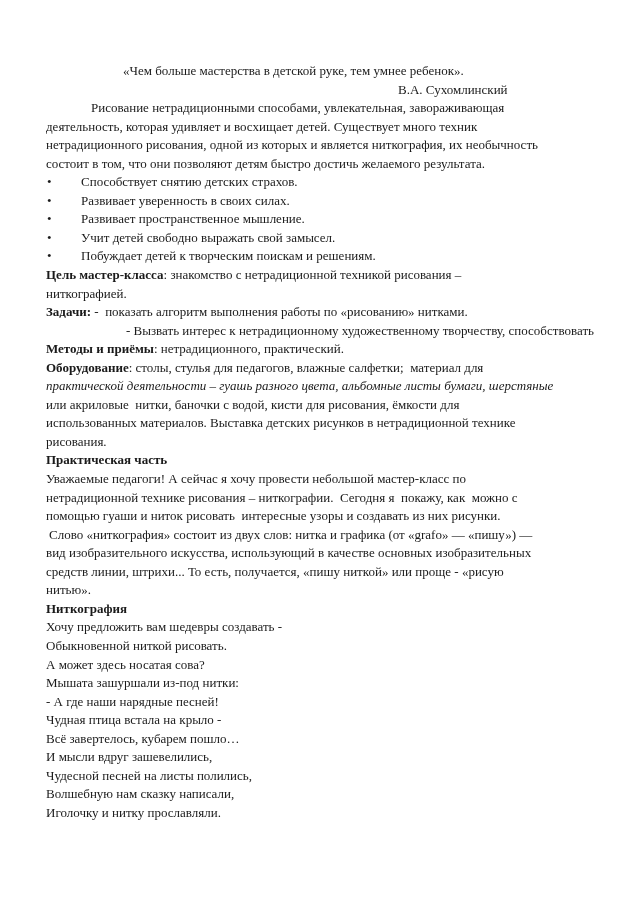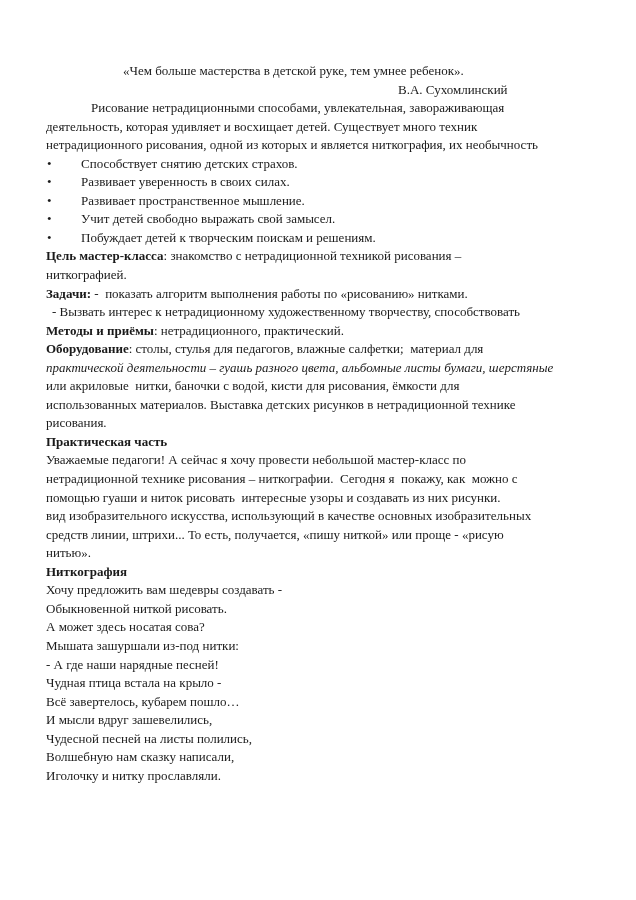--- a/index.html
+++ b/index.html
@@ -44,36 +44,38 @@
     .bullet-mark {
       width: 34px;
       padding-left: 1px;
       flex: none;
     }
     .bold {
       font-weight: bold;
     }
     .lead-space {
       padding-left: 6px;
+      text-align: right;
     }
     .lead-space-small {
       padding-left: 3px;
     }
   </style>
 </head>
 <body>
 
 <div class="page">
 
   <div class="line quote">«Чем больше мастерства в детской руке, тем умнее ребенок».</div>
   <div class="line signature">В.А. Сухомлинский</div>
 
   <div class="line indent">Рисование нетрадиционными способами, увлекательная, завораживающая</div>
   <div class="line">деятельность, которая удивляет и восхищает детей. Существует много техник</div>
   <div class="line">нетрадиционного рисования, одной из которых и является ниткография, их необычность</div>
+  <div class="line">состоит в том, что они позволяют детям быстро достичь желаемого результата.</div>
 
   <div class="bullet-row">
     <span class="bullet-mark">•</span>
     <span>Способствует снятию детских страхов.</span>
   </div>
   <div class="bullet-row">
     <span class="bullet-mark">•</span>
     <span>Развивает уверенность в своих силах.</span>
   </div>
   <div class="bullet-row">
@@ -108,20 +110,21 @@
   </div>
   <div class="line" style="white-space: pre; font-style: italic;">практической деятельности – гуашь разного цвета, альбомные листы бумаги, шерстяные</div>
   <div class="line" style="white-space: pre;">или акриловые  нитки, баночки с водой, кисти для рисования, ёмкости для</div>
   <div class="line">использованных материалов. Выставка детских рисунков в нетрадиционной технике</div>
   <div class="line">рисования.</div>
 
   <div class="line bold">Практическая часть</div>
   <div class="line">Уважаемые педагоги! А сейчас я хочу провести небольшой мастер-класс по</div>
   <div class="line" style="white-space: pre;">нетрадиционной технике рисования – ниткографии.  Сегодня я  покажу, как  можно с</div>
   <div class="line" style="white-space: pre;">помощью гуаши и ниток рисовать  интересные узоры и создавать из них рисунки.</div>
+  <div class="line lead-space-small">Слово «ниткография» состоит из двух слов: нитка и графика (от «grafo» — «пишу») —</div>
   <div class="line">вид изобразительного искусства, использующий в качестве основных изобразительных</div>
   <div class="line">средств линии, штрихи... То есть, получается, «пишу ниткой» или проще - «рисую</div>
   <div class="line">нитью».</div>
 
   <div class="line bold">Ниткография</div>
   <div class="line">Хочу предложить вам шедевры создавать -</div>
   <div class="line">Обыкновенной ниткой рисовать.</div>
   <div class="line">А может здесь носатая сова?</div>
   <div class="line">Мышата зашуршали из-под нитки:</div>
   <div class="line">- А где наши нарядные песней!</div>

